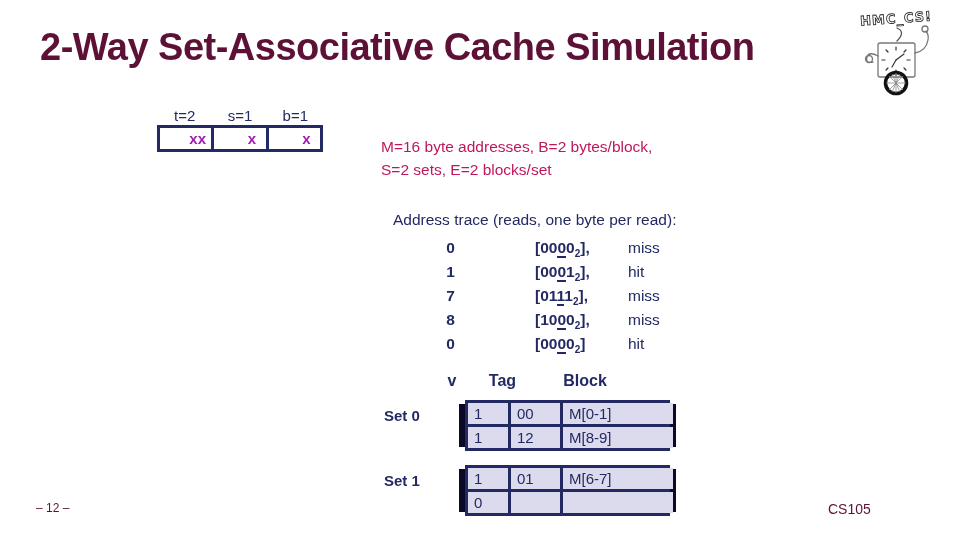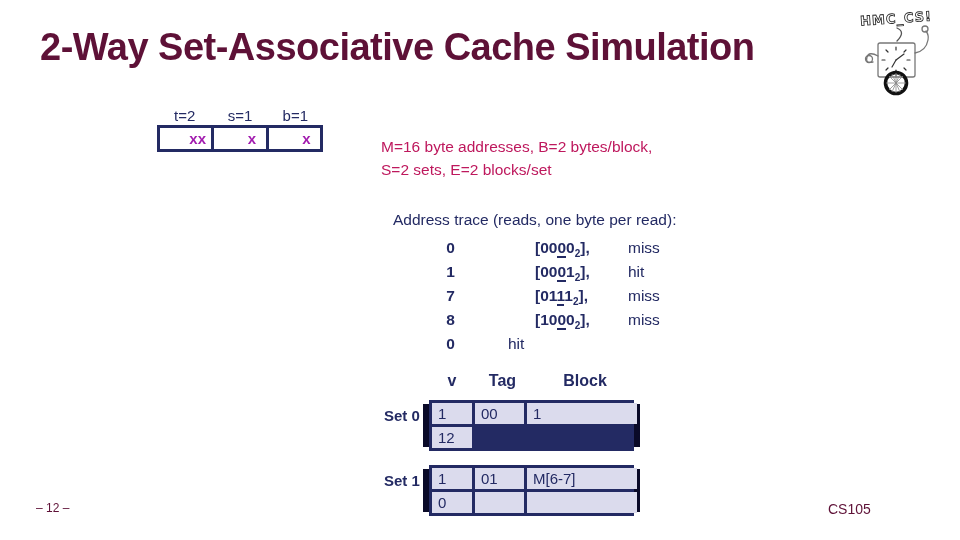--- a/index.html
+++ b/index.html
@@ -39,21 +39,21 @@
   .tbin  { padding-left:27px; font-weight:bold; white-space:nowrap; }
   .tbin .u { border-bottom:2px solid #232A63; }
   .tbin sub { font-size:10px; }
   .tres  { text-align:left; }
 
   
   .cache { position:absolute; left:384px; top:372px; color:#232A63; font-size:15px; }
   .cache-head { display:grid; grid-template-columns:46px 55px 110px; margin-left:45px;
                 font-weight:bold; font-size:16px; height:28px; }
   .cache-head span { text-align:center; }
-  .set-block { display:flex; }
+  .set-block { display:flex;gap:36px; }
   .set-block.second { margin-top:14px; }
   .set-label { width:45px; font-weight:bold; font-size:15px; padding-top:7px; }
   .ctable-wrap { position:relative; }
   .ctable-wrap::before { content:""; position:absolute; left:-6px; right:-6px; top:4px; bottom:4px;
                          background:#0A0A28; }
   .ctable { position:relative; display:grid; grid-template-columns:40px 49px 110px;
             gap:3px; border:3px solid #232A63; background:#232A63; width:199px; }
   .ctd { background:#DBDBED; height:21px; line-height:21px; padding-left:6px; font-size:15px;
          overflow:hidden; white-space:nowrap; }
 
@@ -135,39 +135,42 @@
       <span class="tbin"><span>[01</span><span class="u">1</span><span>1</span><sub>2</sub><span>],</span></span>
       <span class="tres">miss</span>
     </div>
     <div class="trow">
       <span class="taddr">8</span>
       <span class="tbin"><span>[10</span><span class="u">0</span><span>0</span><sub>2</sub><span>],</span></span>
       <span class="tres">miss</span>
     </div>
     <div class="trow">
       <span class="taddr">0</span>
+      <span class="tbin"><span>[00</span><span class="u">0</span><span>0</span><sub>2</sub><span>]</span></span>
       <span class="tres">hit</span>
     </div>
   </div>
 
   <div class="cache">
     <div class="cache-head">
       <span>v</span>
       <span>Tag</span>
       <span>Block</span>
     </div>
 
     <div class="set-block">
       <div class="set-label">Set 0</div>
       <div class="ctable-wrap">
         <div class="ctable">
           <div class="ctd">1</div>
           <div class="ctd">00</div>
+          <div class="ctd">M[0-1]</div>
           <div class="ctd">1</div>
           <div class="ctd">12</div>
+          <div class="ctd">M[8-9]</div>
         </div>
       </div>
     </div>
 
     <div class="set-block second">
       <div class="set-label">Set 1</div>
       <div class="ctable-wrap">
         <div class="ctable">
           <div class="ctd">1</div>
           <div class="ctd">01</div>

